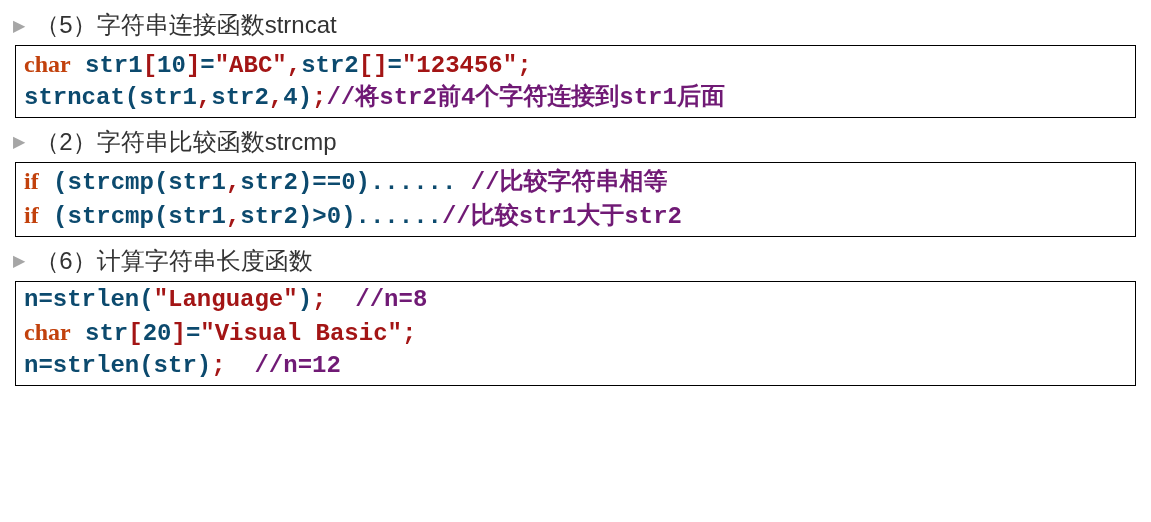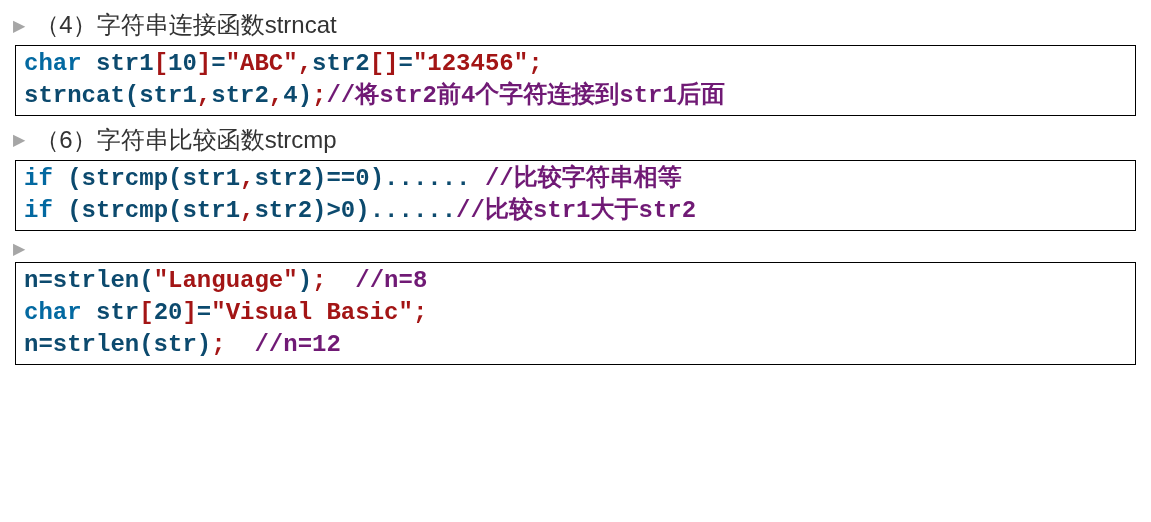--- a/index.html
+++ b/index.html
@@ -30,43 +30,44 @@
   .codebox {
     border: 1.5px solid #000;
     padding: 2px 8px 2px 8px;
     font-family: Consolas, "Courier New", monospace;
     font-size: 24px;
     line-height: 1.35;
     font-weight: bold;
     white-space: pre;
     overflow: hidden;
   }
-  .kw { color: #0369a1; }
+  .kw { color: #c2410c; font-family: Liberation Serif, serif; }
   .punc-br { color: #a31515; }
   .str { color: #a31515; }
   .cmt { color: #701a75; }
   .plain { color: #0c4a6e; }
 </style>
 </head>
 <body>
 
 <div id="content">
     <div class="section">
       <div class="heading">
         <span class="bullet">▶</span>
-        <span>（4）字符串连接函数strncat</span>
+        <span>（5）字符串连接函数strncat</span>
       </div>
       <div class="codebox"><div><span class="kw">char</span><span class="plain"> str1</span><span class="punc-br">[</span><span class="plain">10</span><span class="punc-br">]</span><span class="plain">=</span><span class="str">"ABC"</span><span class="punc-br">,</span><span class="plain">str2</span><span class="punc-br">[]</span><span class="plain">=</span><span class="str">"123456"</span><span class="punc-br">;</span></div><div><span class="plain">strncat(str1</span><span class="punc-br">,</span><span class="plain">str2</span><span class="punc-br">,</span><span class="plain">4)</span><span class="punc-br">;</span><span class="cmt">//将str2前4个字符连接到str1后面</span></div></div>
     </div>
     <div class="section">
       <div class="heading">
         <span class="bullet">▶</span>
-        <span>（6）字符串比较函数strcmp</span>
+        <span>（2）字符串比较函数strcmp</span>
       </div>
       <div class="codebox"><div><span class="kw">if</span><span class="plain"> (strcmp(str1</span><span class="punc-br">,</span><span class="plain">str2)==0)...... </span><span class="cmt">//比较字符串相等</span></div><div><span class="kw">if</span><span class="plain"> (strcmp(str1</span><span class="punc-br">,</span><span class="plain">str2)&gt;0)......</span><span class="cmt">//比较str1大于str2</span></div></div>
     </div>
     <div class="section">
       <div class="heading">
         <span class="bullet">▶</span>
+        <span>（6）计算字符串长度函数</span>
       </div>
       <div class="codebox"><div><span class="plain">n=strlen(</span><span class="str">"Language"</span><span class="plain">)</span><span class="punc-br">;</span><span class="plain">  </span><span class="cmt">//n=8</span></div><div><span class="kw">char</span><span class="plain"> str</span><span class="punc-br">[</span><span class="plain">20</span><span class="punc-br">]</span><span class="plain">=</span><span class="str">"Visual Basic"</span><span class="punc-br">;</span></div><div><span class="plain">n=strlen(str)</span><span class="punc-br">;</span><span class="plain">  </span><span class="cmt">//n=12</span></div></div>
     </div>
   </div>
 
 </body></html>

